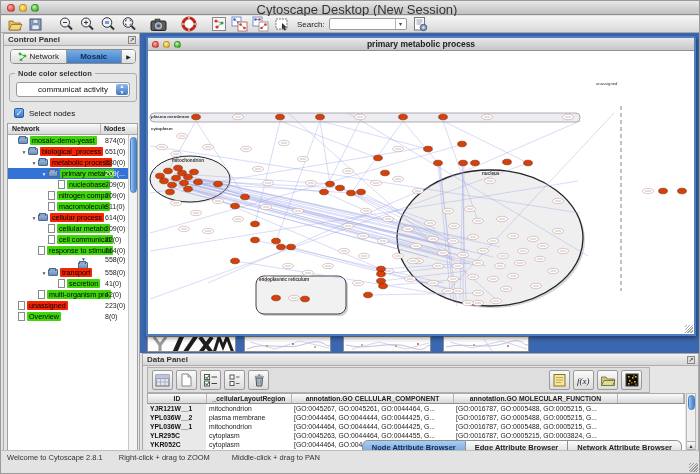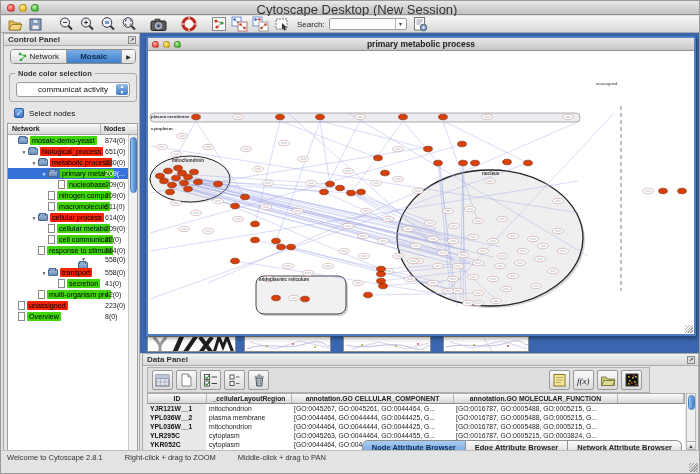--- a/index.html
+++ b/index.html
@@ -949,17 +949,17 @@
     </div>
     <div class="browser-tabs" id="browser-tabs">
         <span class="seg sel">Node Attribute Browser</span>
         <span class="seg">Edge Attribute Browser</span>
         <span class="seg">Network Attribute Browser</span>
       </div>
   </div>
 
   <div class="statusbar" id="status-bar">
       <span style="margin-left: 6px;">Welcome to Cytoscape 2.8.1</span>
-      <span style="margin-left: 22px;">Right-click + drag to ZOOM</span>
+      <span style="margin-left: 16px;">Right-click + drag to ZOOM</span>
       <span style="margin-left: 22px;">Middle-click + drag to PAN</span>
     </div>
   <div class="app-grip"></div>
 </div>
 
 </body></html>

